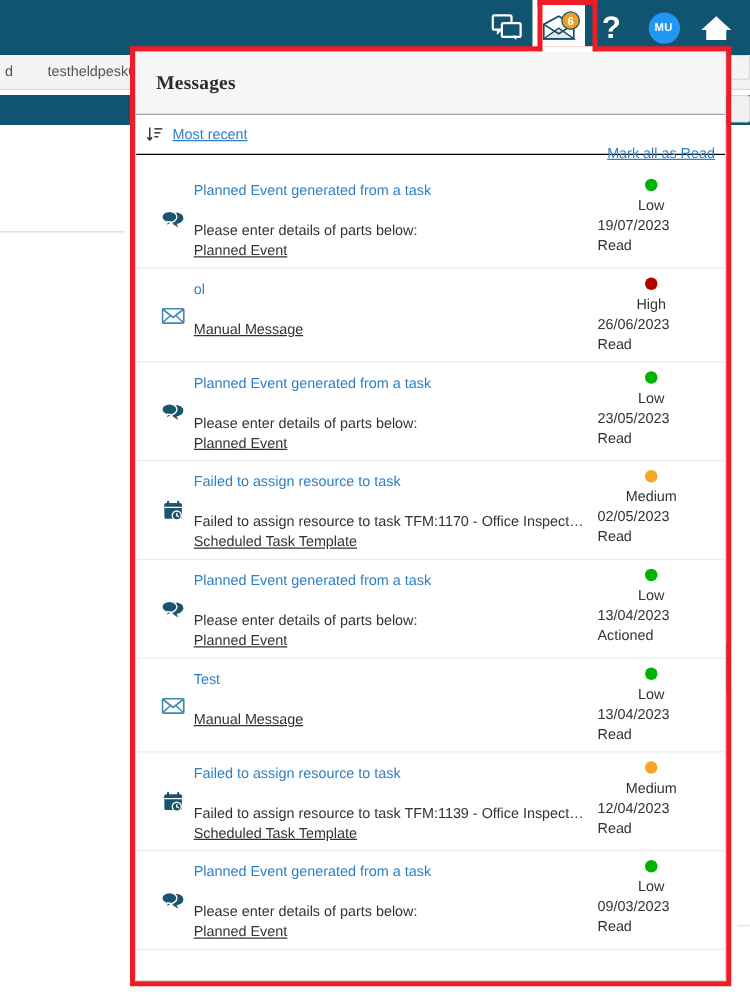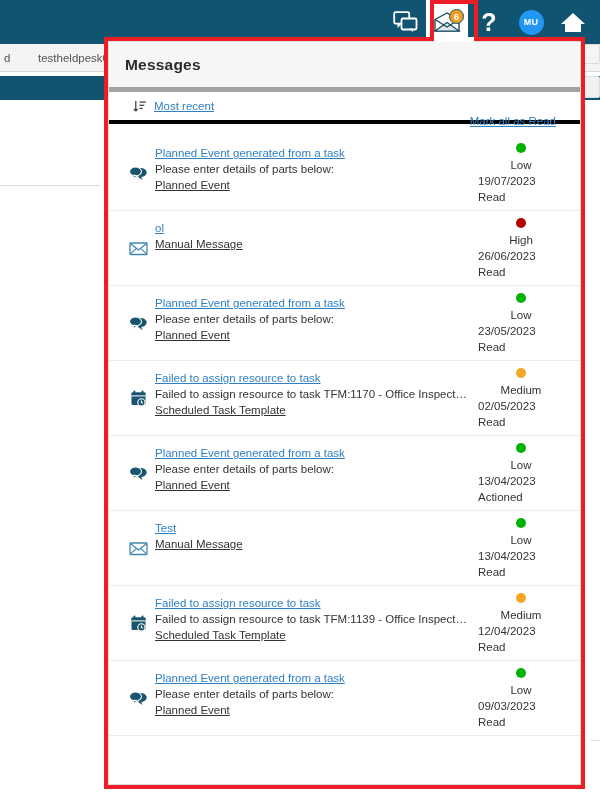--- a/index.html
+++ b/index.html
@@ -109,45 +109,45 @@
     position: absolute; left: 108px; top: 41px;
     width: 473px; height: 744px;
     background: #ffffff;
     border: 1px solid #dcdcdc;
     z-index: 40;
     display: flex; flex-direction: column;
   }
   .panel-header {
     height: 50px; flex: 0 0 50px;
     background: #f6f6f6;
-    border-bottom: 5px solid #a3a3a3;
-    display: flex; align-items: center; padding: 0 16px;
+    border-bottom: 1px solid #a3a3a3;
+    display: flex; align-items: center; padding: 0 16px; font-family: Liberation Serif, serif;
   }
   .panel-title {
     font-size: 15.5px; color: #2b2b2b; font-weight: bold; letter-spacing: .2px;
   }
   .header-controls {
     margin-left: auto; display: flex; align-items: center; gap: 18px;
   }
   .chk-wrap { display: flex; align-items: center; gap: 6px; cursor: pointer; }
   .chkbox {
     width: 13px; height: 13px; border: 1px solid #9a9a9a;
     background: #fff; border-radius: 2px; flex: 0 0 13px;
   }
   .chk-label { font-size: 11.5px; color: #3a3a3a; white-space: nowrap; }
   .ext-btn {
     width: 18px; height: 18px; display: flex; align-items: center; justify-content: center;
     cursor: pointer;
   }
 
   .sort-row {
     height: 32px; flex: 0 0 32px;
-    display: flex; align-items: center; padding: 0 24px;
+    display: flex; align-items: center; padding: 0 8px;
     background: #ffffff;
-    border-bottom: 4px solid #000000;
+    border-bottom: 1px solid #000000;
   }
   .sort-left { display: flex; align-items: center; gap: 8px; }
   .sort-icon { width: 13px; height: 13px; display:block; }
   .link {
     color: #2f7fc4; font-size: 11.5px; text-decoration: underline; cursor: pointer;
   }
   .mark-all { margin-left: auto; margin-top: 30px; }
 
   .msg-list {
     flex: 1 1 auto;
@@ -162,22 +162,22 @@
   }
   .msg-row:last-child { border-bottom: 1px solid #ececec; }
   .msg-icon {
     flex: 0 0 30px; width: 30px;
     display: flex; align-items: center; justify-content: flex-start;
     align-self: center;
     padding-left: 4px;
   }
   .msg-main { flex: 1 1 auto; min-width: 0; padding-right: 8px; }
   .msg-title {
-    font-size: 11.5px; color: #2f7fc4; text-decoration: underline;
-    display: inline-block; margin-bottom: 4px; cursor: pointer;
+    font-size: 11.5px; color: #2f7fc4; 
+    display: inline-block; margin-bottom: 20px; cursor: pointer;
   }
   .msg-body {
     font-size: 11.5px; color: #333; margin-bottom: 4px;
     white-space: nowrap; overflow: hidden; text-overflow: ellipsis;
   }
   .msg-type { font-size: 11.5px; color: #333; text-decoration: underline; }
   .msg-meta {
     flex: 0 0 88px; width: 88px;
     text-align: left; padding-left: 2px;
   }

